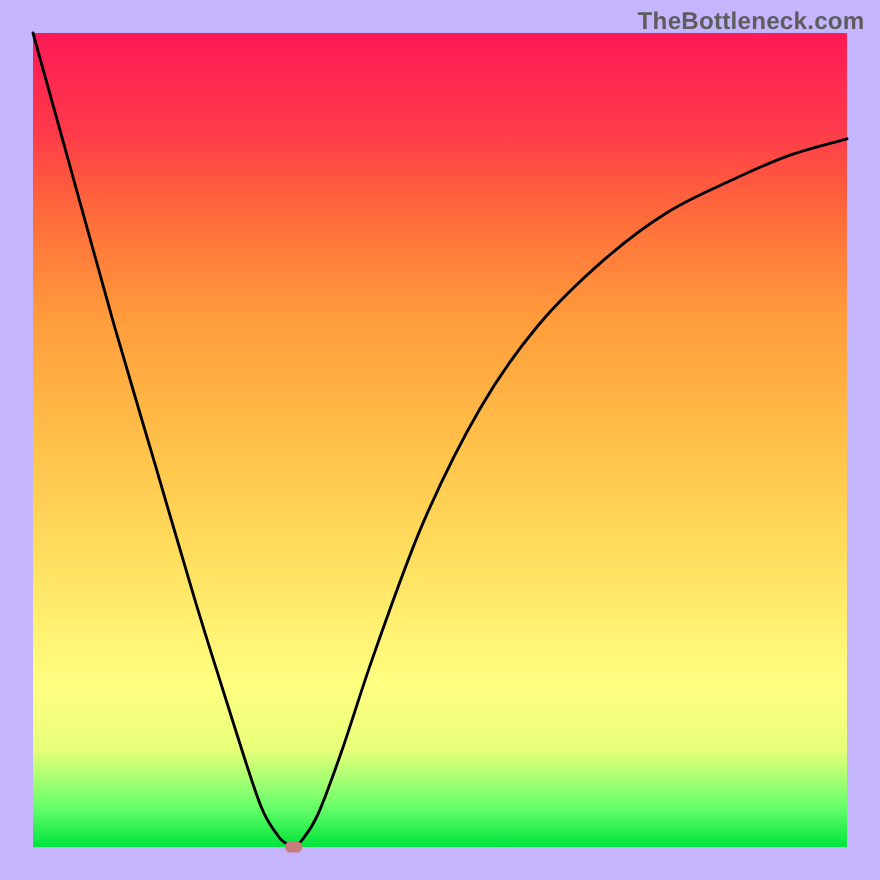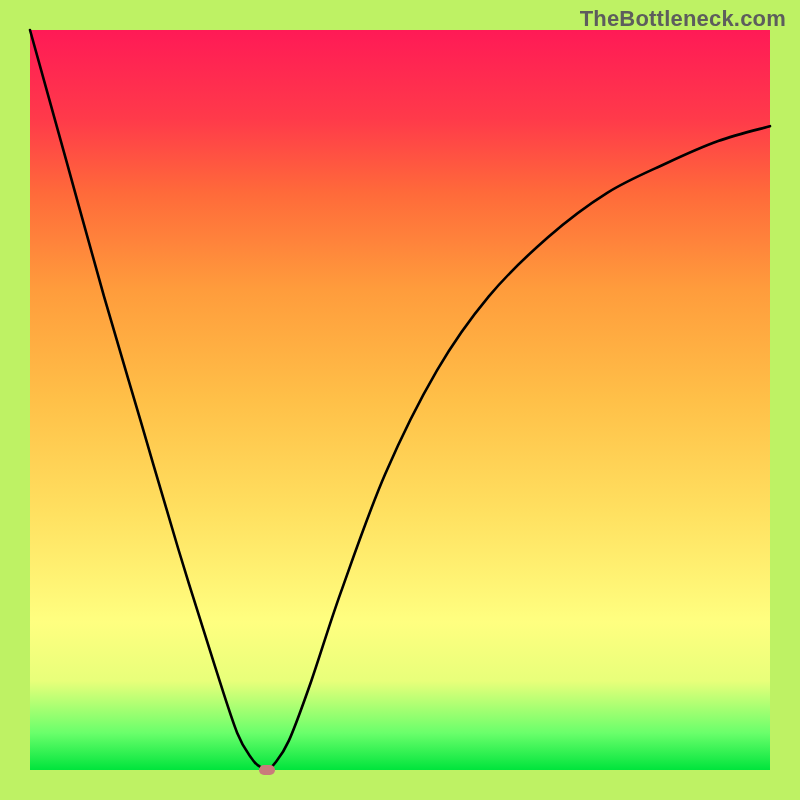--- a/index.html
+++ b/index.html
@@ -8,21 +8,21 @@
     width: 800px;
     height: 800px;
     overflow: hidden;
     font-family: Arial, Helvetica, sans-serif;
     background: #000;
   }
   .frame {
     position: relative;
     width: 800px;
     height: 800px;
-    background: #bef264;
+    background: #c4b5fd;
   }
   .plot-area {
     position: absolute;
     left: 30px;
     top: 30px;
     width: 740px;
     height: 740px;
     
     background: linear-gradient(
       to top,

